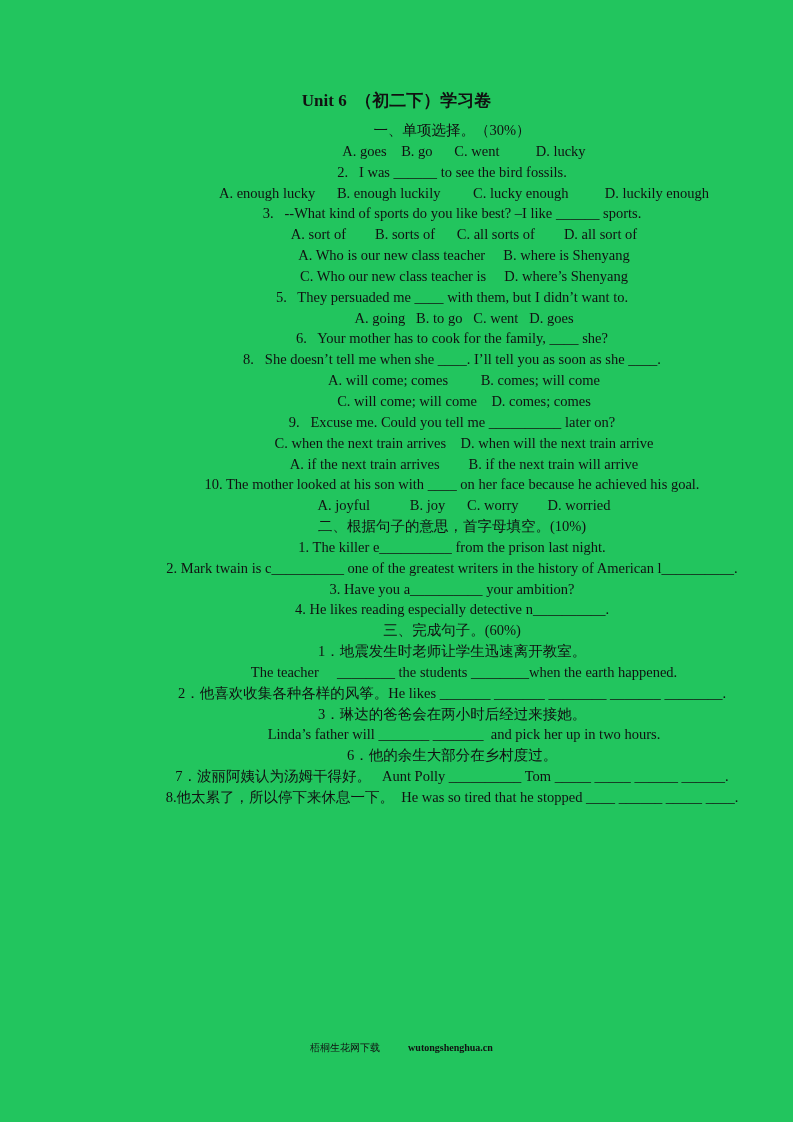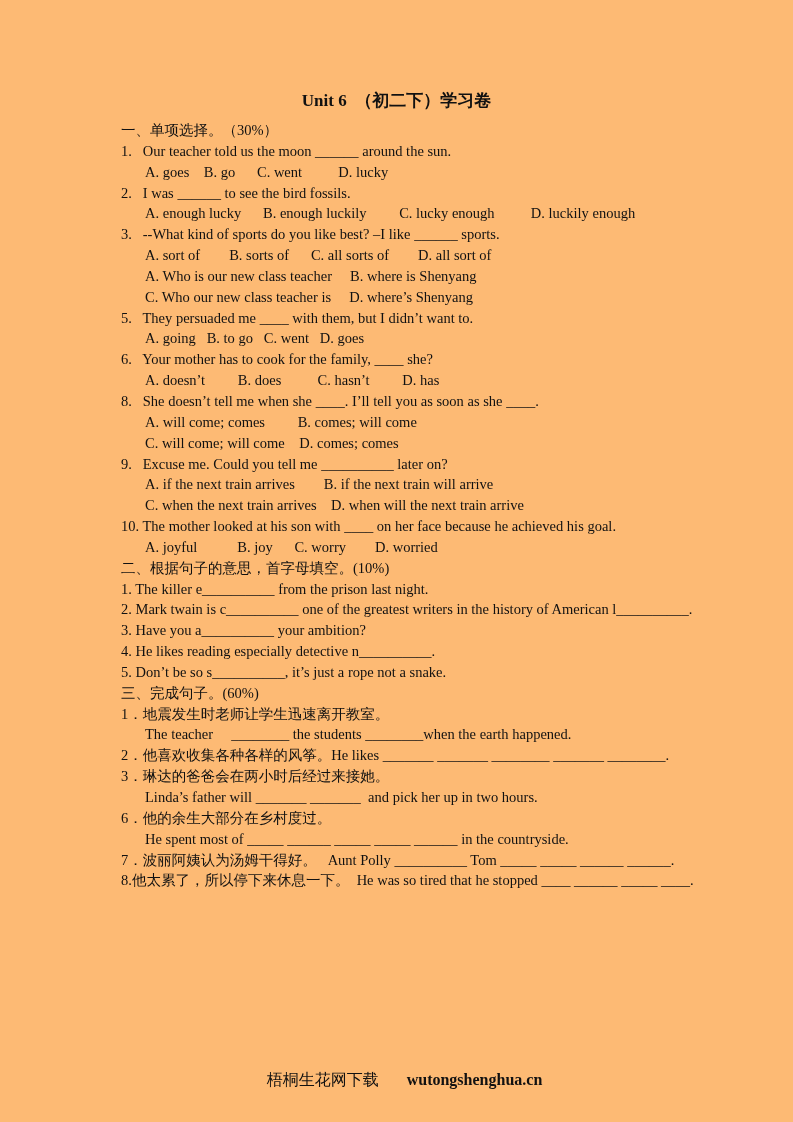--- a/index.html
+++ b/index.html
@@ -4,21 +4,21 @@
 <style>
   html, body {
     margin: 0;
     padding: 0;
     background: #ffffff;
   }
   .page {
     position: relative;
     width: 793px;
     height: 1122px;
-    background: #fdba74;
+    background: #22c55e;
     overflow: hidden;
     font-family: "Liberation Serif", "DejaVu Serif", serif;
     color: #111111;
   }
   .title {
     margin: 0;
     padding-top: 90px;
     text-align: center;
     font-size: 17px;
     font-weight: bold;
@@ -29,79 +29,76 @@
     margin-top: 8px;
     padding-left: 121px;
     padding-right: 10px;
     font-size: 14.5px;
   }
   .line {
     margin: 0;
     line-height: 20.85px;
     white-space: pre;
     font-size: 14.5px;
+    text-align: center;
   }
   .ind1 {
     padding-left: 24px;
   }
   .footer {
     position: absolute;
-    top: 1050px;
+    top: 1018px;
     left: 0;
     width: 100%;
     text-align: center;
-    font-size: 16px;
+    font-size: 10px;
     line-height: 20px;
     white-space: pre;
   }
   .footer .site-url {
     margin-left: 28px;
     font-weight: bold;
   }
 </style>
 </head>
 <body>
 
 <div class="page">
   <h1 class="title">Unit 6  （初二下）学习卷</h1>
   <div class="content">
       <p class="line">一、单项选择。（30%）</p>
-      <p class="line">1.   Our teacher told us the moon ______ around the sun.</p>
       <p class="line ind1">A. goes    B. go      C. went          D. lucky</p>
       <p class="line">2.   I was ______ to see the bird fossils.</p>
       <p class="line ind1">A. enough lucky      B. enough luckily         C. lucky enough          D. luckily enough</p>
       <p class="line">3.   --What kind of sports do you like best? –I like ______ sports.</p>
       <p class="line ind1">A. sort of        B. sorts of      C. all sorts of        D. all sort of</p>
       <p class="line ind1">A. Who is our new class teacher     B. where is Shenyang</p>
       <p class="line ind1">C. Who our new class teacher is     D. where’s Shenyang</p>
       <p class="line">5.   They persuaded me ____ with them, but I didn’t want to.</p>
       <p class="line ind1">A. going   B. to go   C. went   D. goes</p>
       <p class="line">6.   Your mother has to cook for the family, ____ she?</p>
-      <p class="line ind1">A. doesn’t         B. does          C. hasn’t         D. has</p>
       <p class="line">8.   She doesn’t tell me when she ____. I’ll tell you as soon as she ____.</p>
       <p class="line ind1">A. will come; comes         B. comes; will come</p>
       <p class="line ind1">C. will come; will come    D. comes; comes</p>
       <p class="line">9.   Excuse me. Could you tell me __________ later on?</p>
+      <p class="line ind1">C. when the next train arrives    D. when will the next train arrive</p>
       <p class="line ind1">A. if the next train arrives        B. if the next train will arrive</p>
-      <p class="line ind1">C. when the next train arrives    D. when will the next train arrive</p>
       <p class="line">10. The mother looked at his son with ____ on her face because he achieved his goal.</p>
       <p class="line ind1">A. joyful           B. joy      C. worry        D. worried</p>
       <p class="line">二、根据句子的意思，首字母填空。(10%)</p>
       <p class="line">1. The killer e__________ from the prison last night.</p>
       <p class="line">2. Mark twain is c__________ one of the greatest writers in the history of American l__________.</p>
       <p class="line">3. Have you a__________ your ambition?</p>
       <p class="line">4. He likes reading especially detective n__________.</p>
-      <p class="line">5. Don’t be so s__________, it’s just a rope not a snake.</p>
       <p class="line">三、完成句子。(60%)</p>
       <p class="line">1．地震发生时老师让学生迅速离开教室。</p>
       <p class="line ind1">The teacher     ________ the students ________when the earth happened.</p>
       <p class="line">2．他喜欢收集各种各样的风筝。He likes _______ _______ ________ _______ ________.</p>
       <p class="line">3．琳达的爸爸会在两小时后经过来接她。</p>
       <p class="line ind1">Linda’s father will _______ _______  and pick her up in two hours.</p>
       <p class="line">6．他的余生大部分在乡村度过。</p>
-      <p class="line ind1">He spent most of _____ ______ _____ _____ ______ in the countryside.</p>
       <p class="line">7．波丽阿姨认为汤姆干得好。   Aunt Polly __________ Tom _____ _____ ______ ______.</p>
       <p class="line">8.他太累了，所以停下来休息一下。  He was so tired that he stopped ____ ______ _____ ____.</p>
     </div>
   <div class="footer">
     <span class="site-name">梧桐生花网下载</span><span class="site-url">wutongshenghua.cn</span>
   </div>
 </div>
 
 </body></html>

